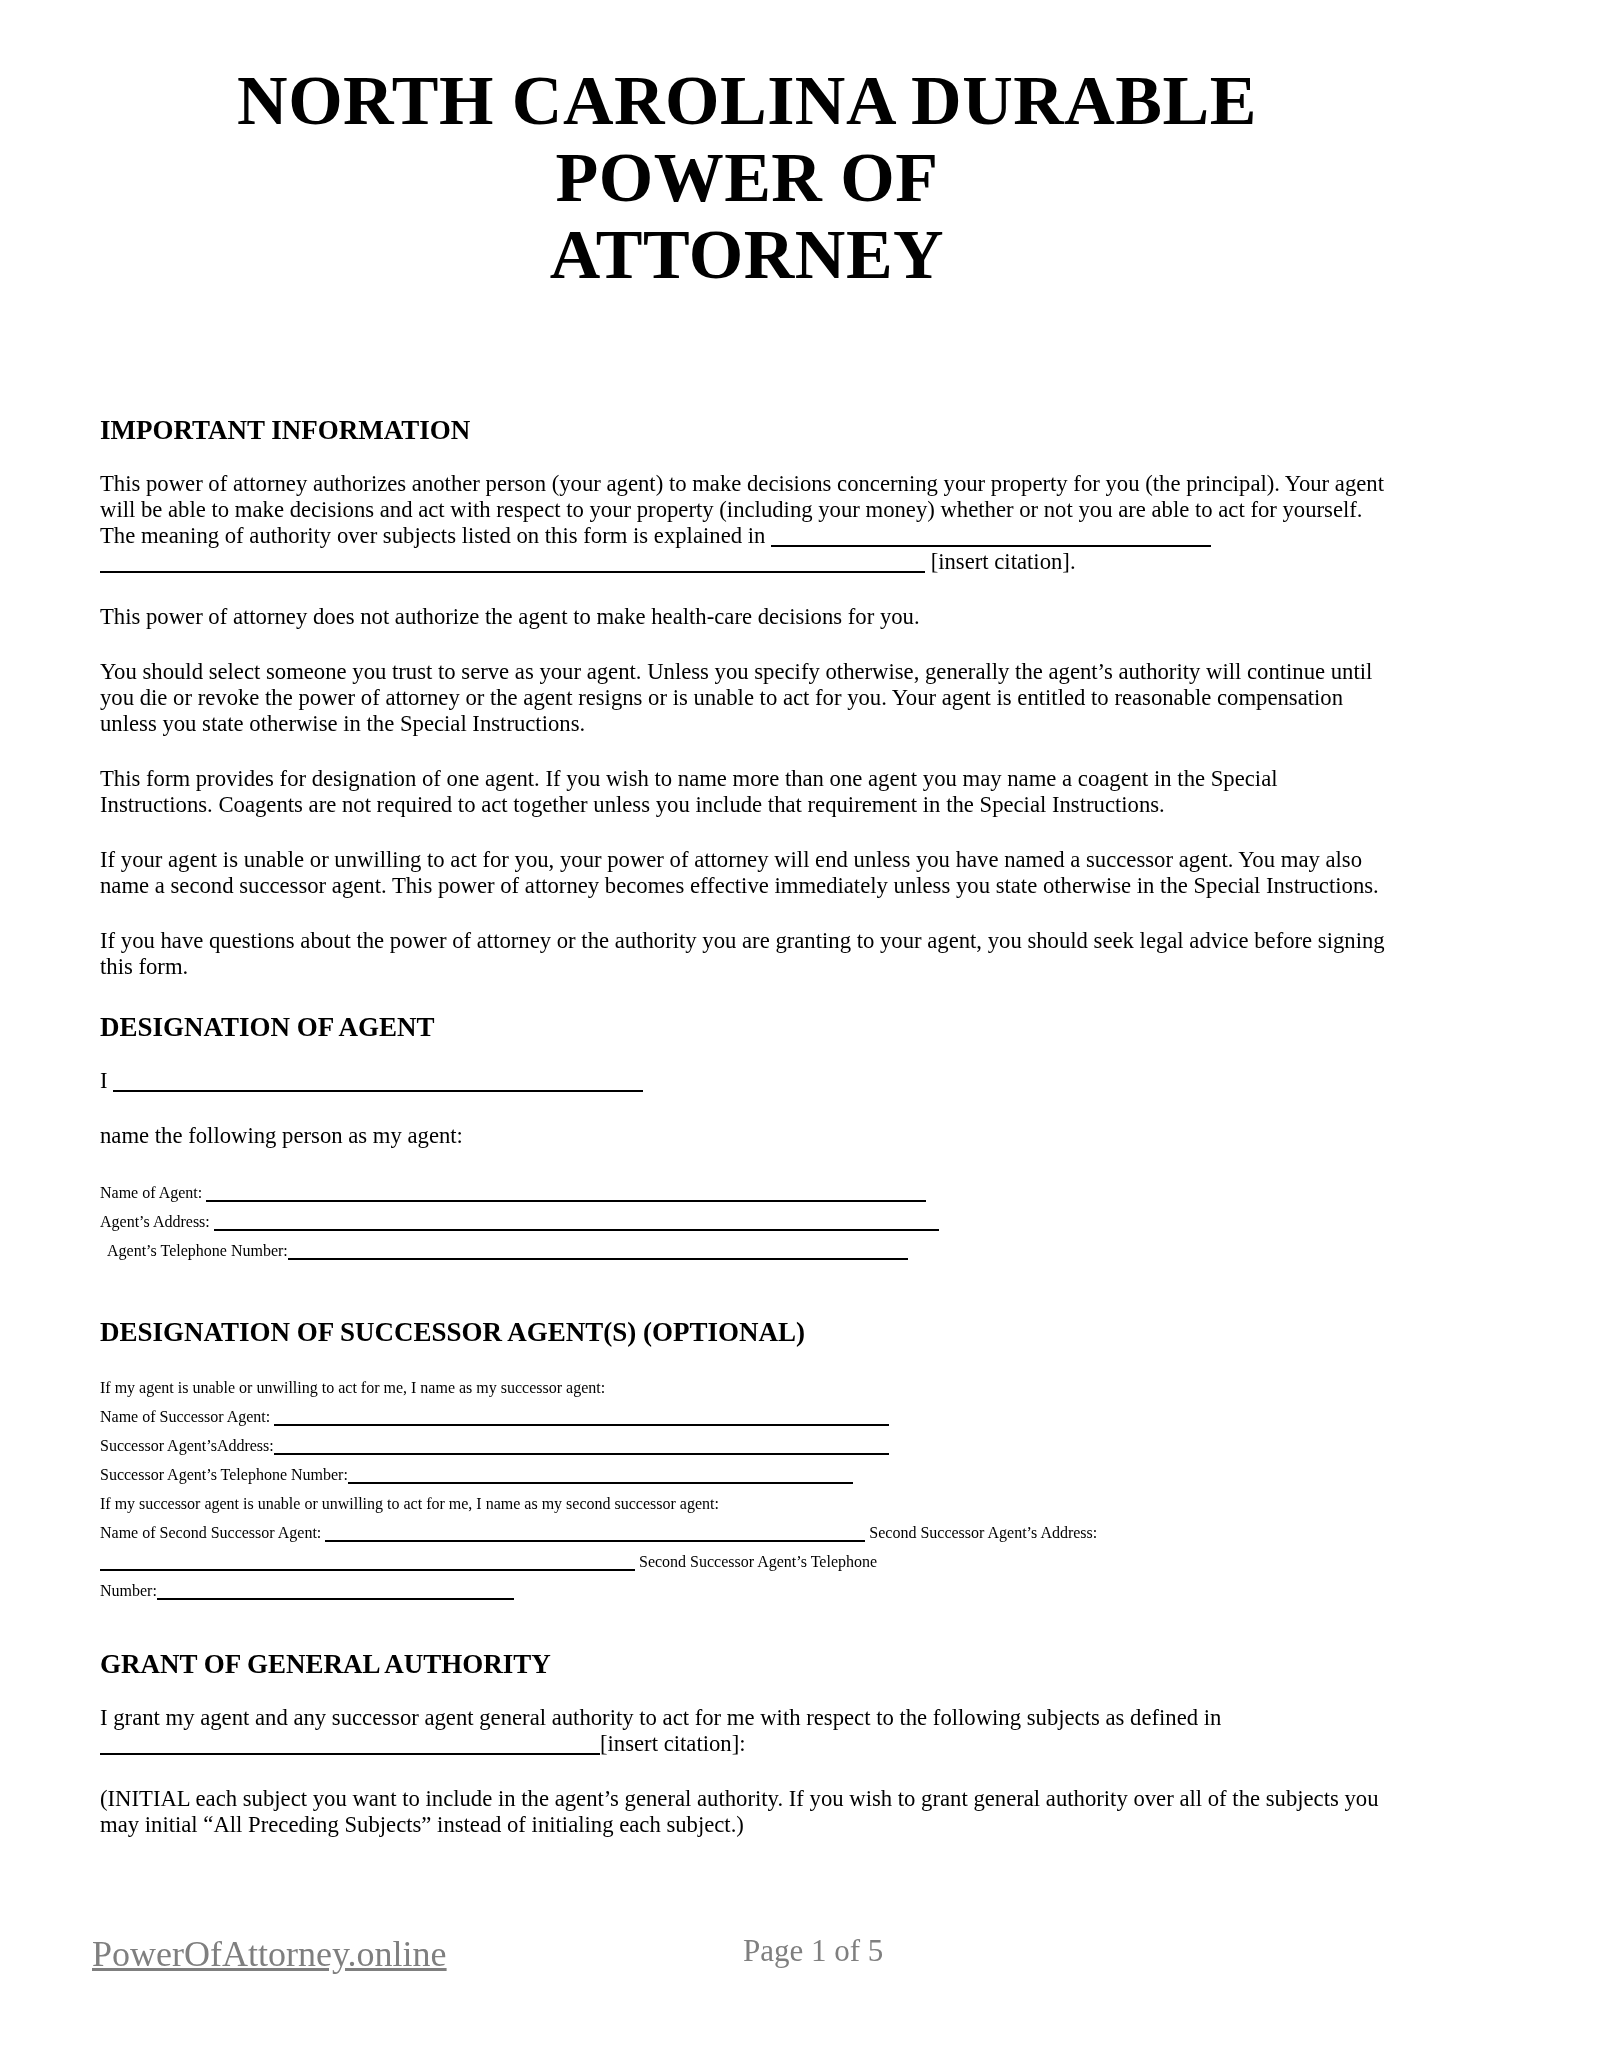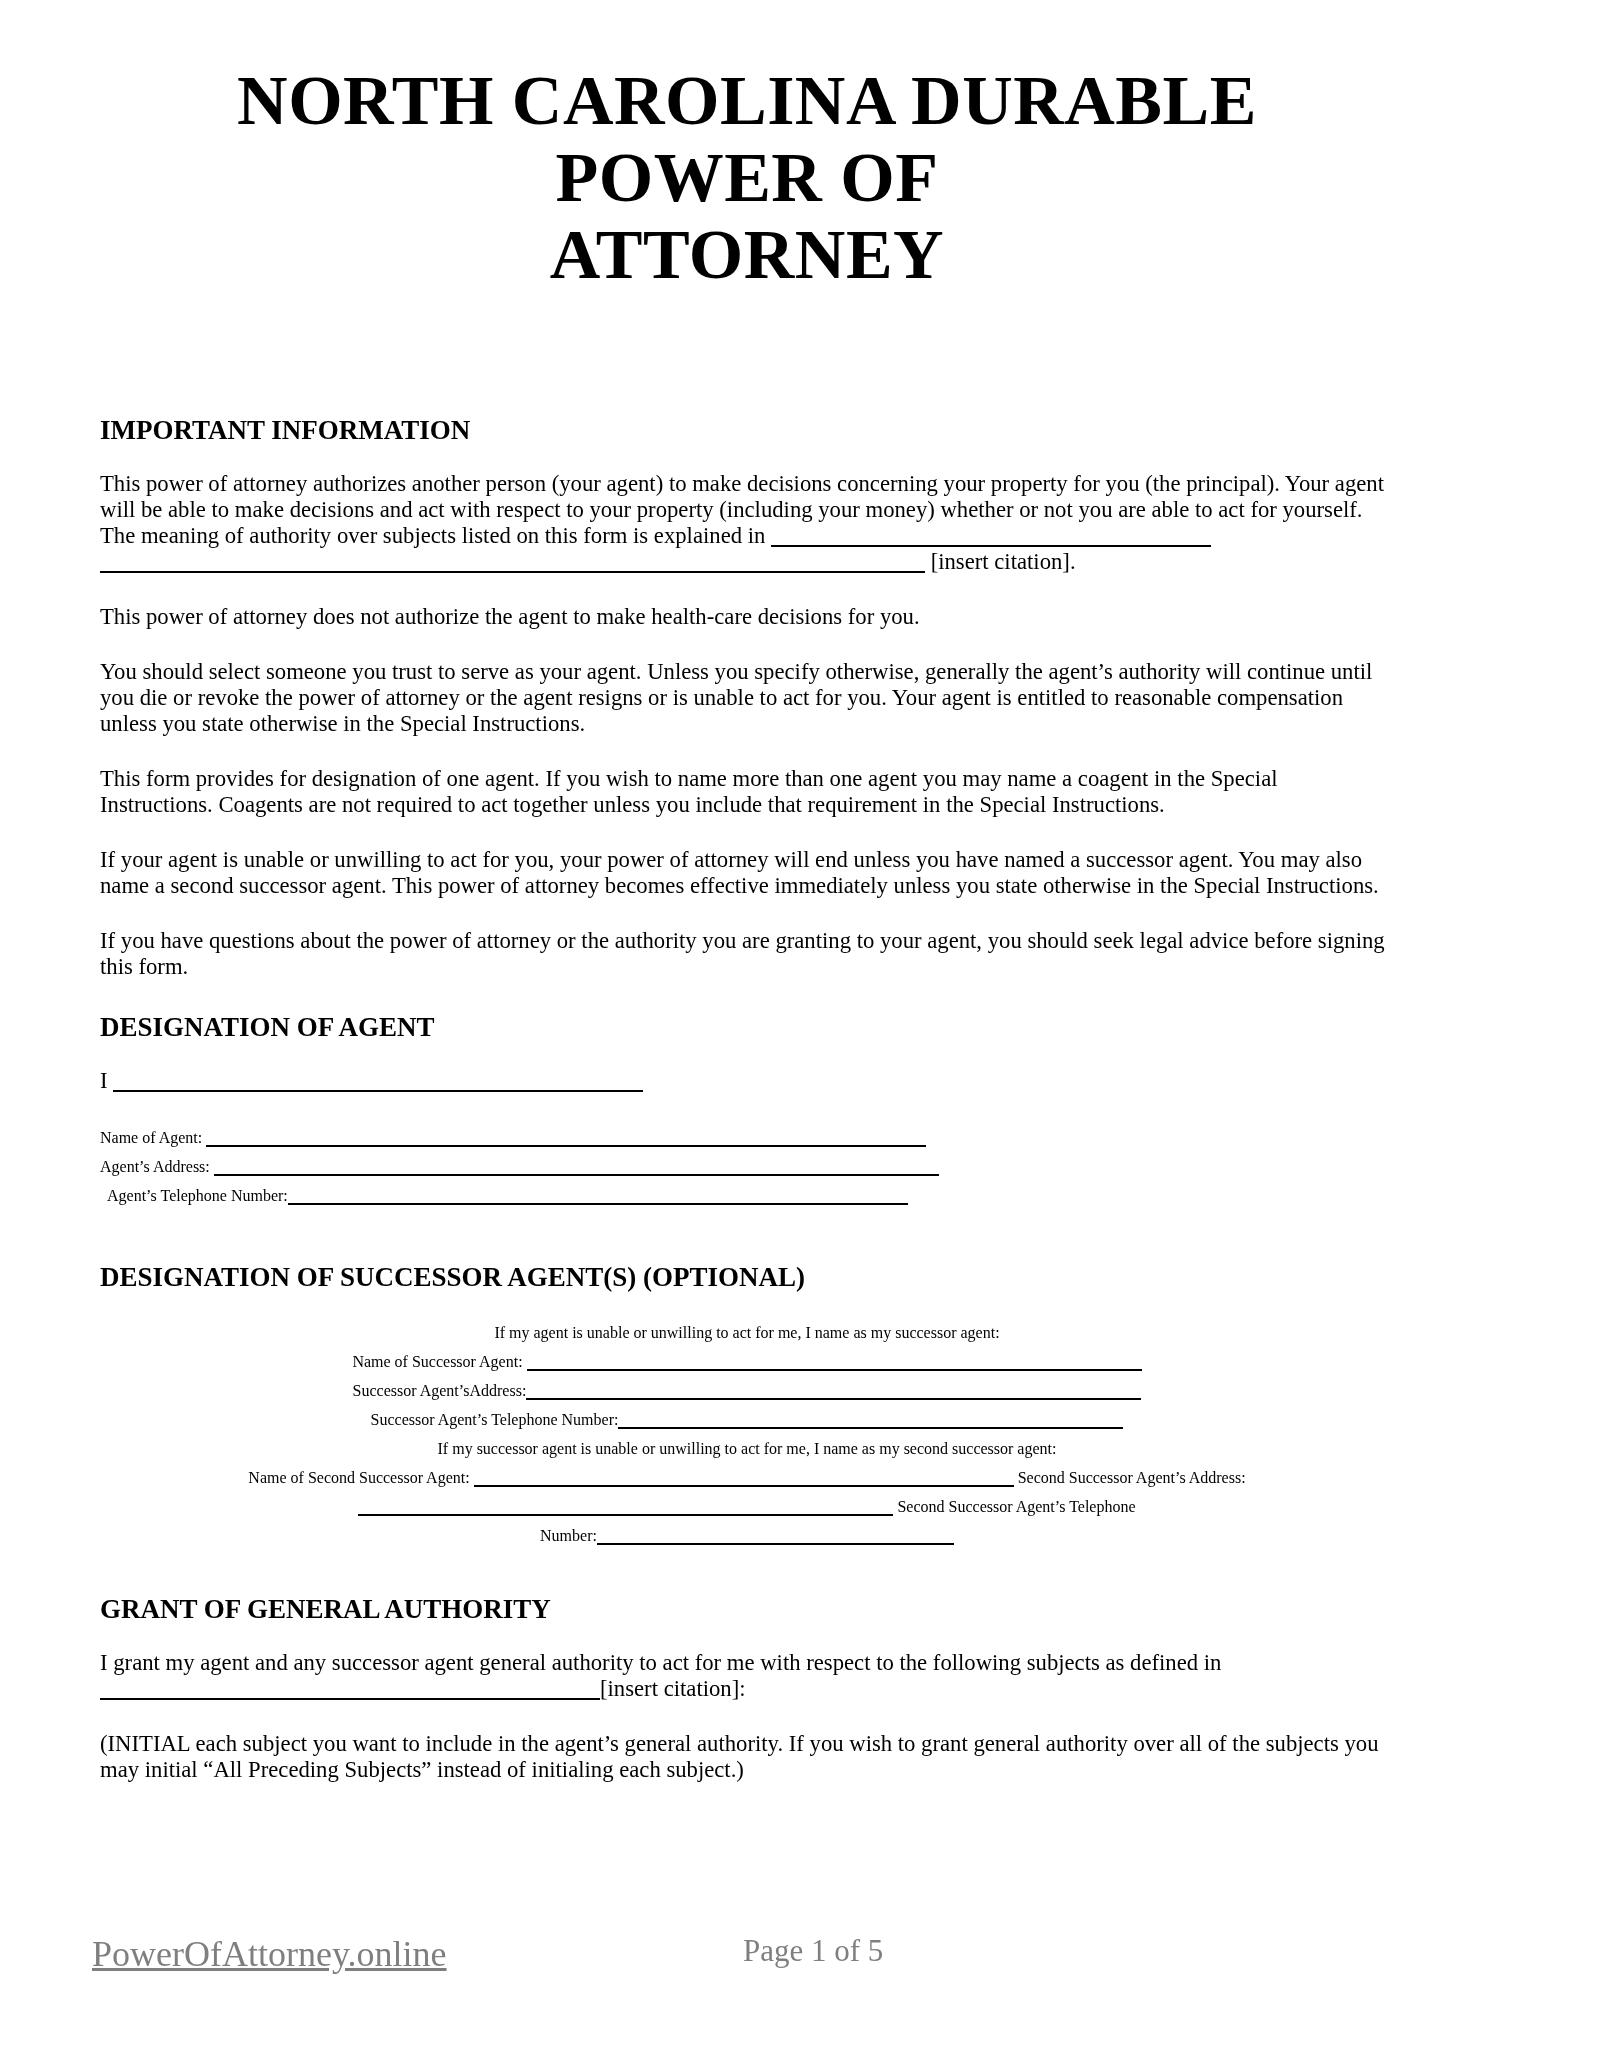--- a/index.html
+++ b/index.html
@@ -42,21 +42,21 @@
   .blank {
     display: inline-block;
     height: 2px;
     border-bottom: 2px solid #000;
     vertical-align: -4px;
   }
   .i-line       { margin-top: 12px; margin-bottom: 0; }
   .hint-line    { margin-top: 6px;  margin-bottom: 0; margin-left: 215px; }
   .agent-intro  { margin-top: 22px; margin-bottom: 0; }
   .field-block  { margin-top: 25px; margin-bottom: 0; line-height: 29px; }
-  .successor-block { margin-top: 0; margin-bottom: 0; line-height: 29px; text-align: center; }
+  .successor-block { margin-top: 0; margin-bottom: 0; line-height: 29px; }
   .indent-row   { padding-left: 7px; }
   .grant-intro  { margin-bottom: 29px; }
   .initial-note { margin-bottom: 0; }
   .footer-link {
     position: absolute;
     left: 92px;
     top: 1933px;
     font-size: 36px;
     color: #7f7f7f;
     text-decoration: underline;
@@ -97,20 +97,21 @@
     <p class="body-text">If your agent is unable or unwilling to act for you, your power of attorney will end unless you have named a successor agent. You may also name a second successor agent. This power of attorney becomes effective immediately unless you state otherwise in the Special Instructions.</p>
 
     <p class="body-text">If you have questions about the power of attorney or the authority you are granting to your agent, you should seek legal advice before signing this form.</p>
 
     <h2 class="agent">DESIGNATION OF AGENT</h2>
 
     <p class="body-text i-line"><span>I</span>
       <span class="blank" style="width:530px"></span></p>
 
 
+    <p class="body-text agent-intro">name the following person as my agent:</p>
 
     <div class="body-text field-block">
       <div><span>Name of Agent:</span>
         <span class="blank" style="width:720px"></span></div>
       <div><span>Agent’s Address:</span>
         <span class="blank" style="width:725px"></span></div>
       <div class="indent-row"><span>Agent’s Telephone Number:</span><span class="blank" style="width:620px"></span></div>
     </div>
 
     <h2 class="successor">DESIGNATION OF SUCCESSOR AGENT(S) (OPTIONAL)</h2>

